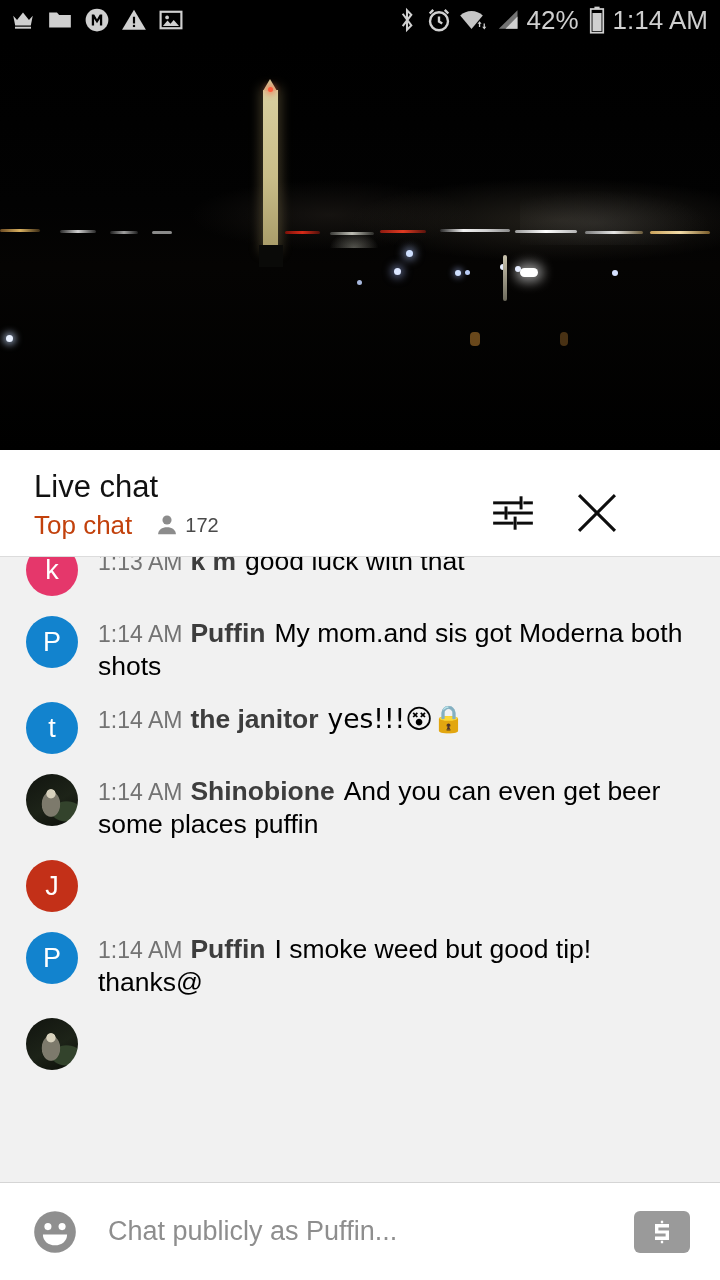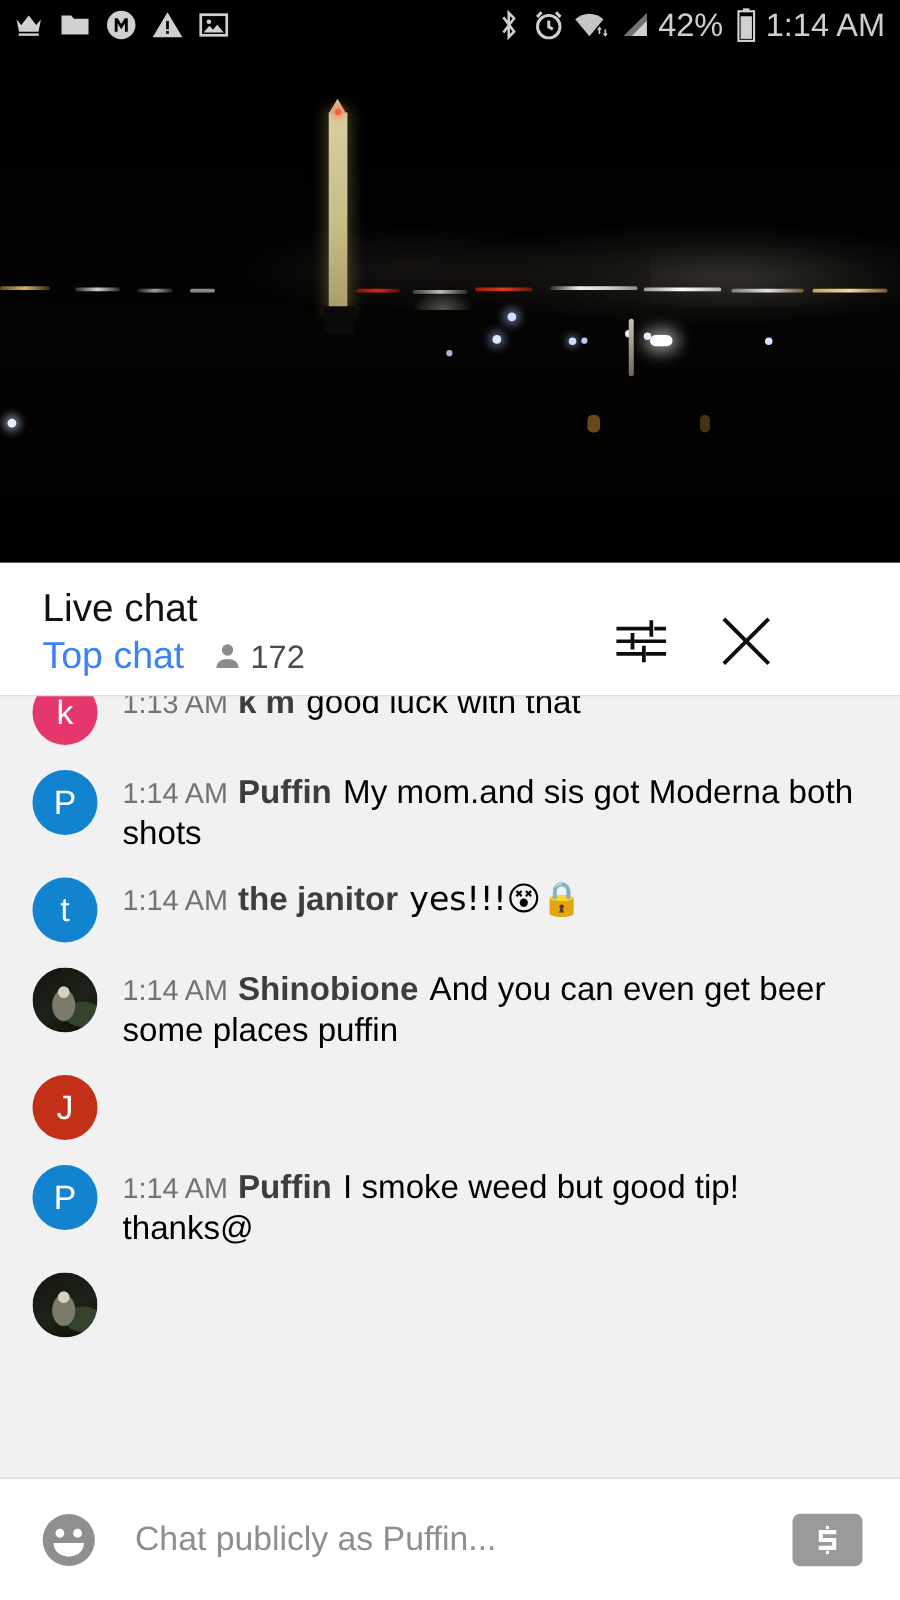--- a/index.html
+++ b/index.html
@@ -144,27 +144,27 @@
     color: #111111;
     line-height: 38px;
     font-weight: 400;
   }
   .chat-sub {
     display: flex;
     align-items: center;
     margin-top: 4px;
   }
   .chat-sub-mode {
-    font-size: 30px;
-    color: #3b82f6;
+    font-size: 26px;
+    color: #c2410c;
     line-height: 30px;
   }
   .viewer-icon { margin-left: 22px; margin-right: 5px; display: block; }
   .viewer-count {
-    font-size: 26px;
+    font-size: 20px;
     color: #4a4a4a;
     line-height: 30px;
   }
   .header-actions {
     display: flex;
     align-items: center;
     gap: 38px;
     margin-top: 22px;
   }
   .hdr-btn {

